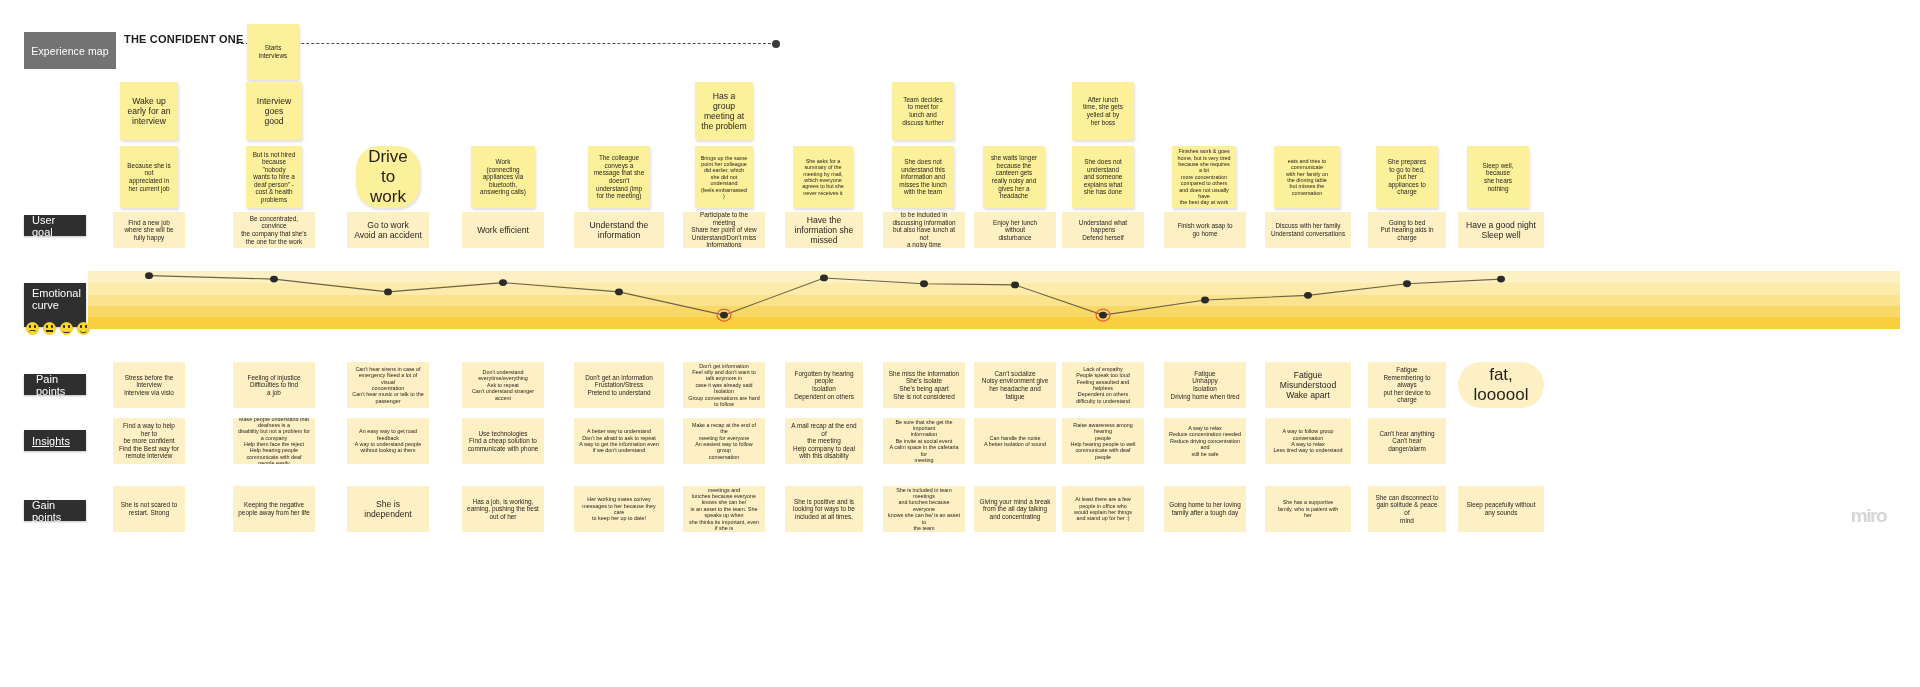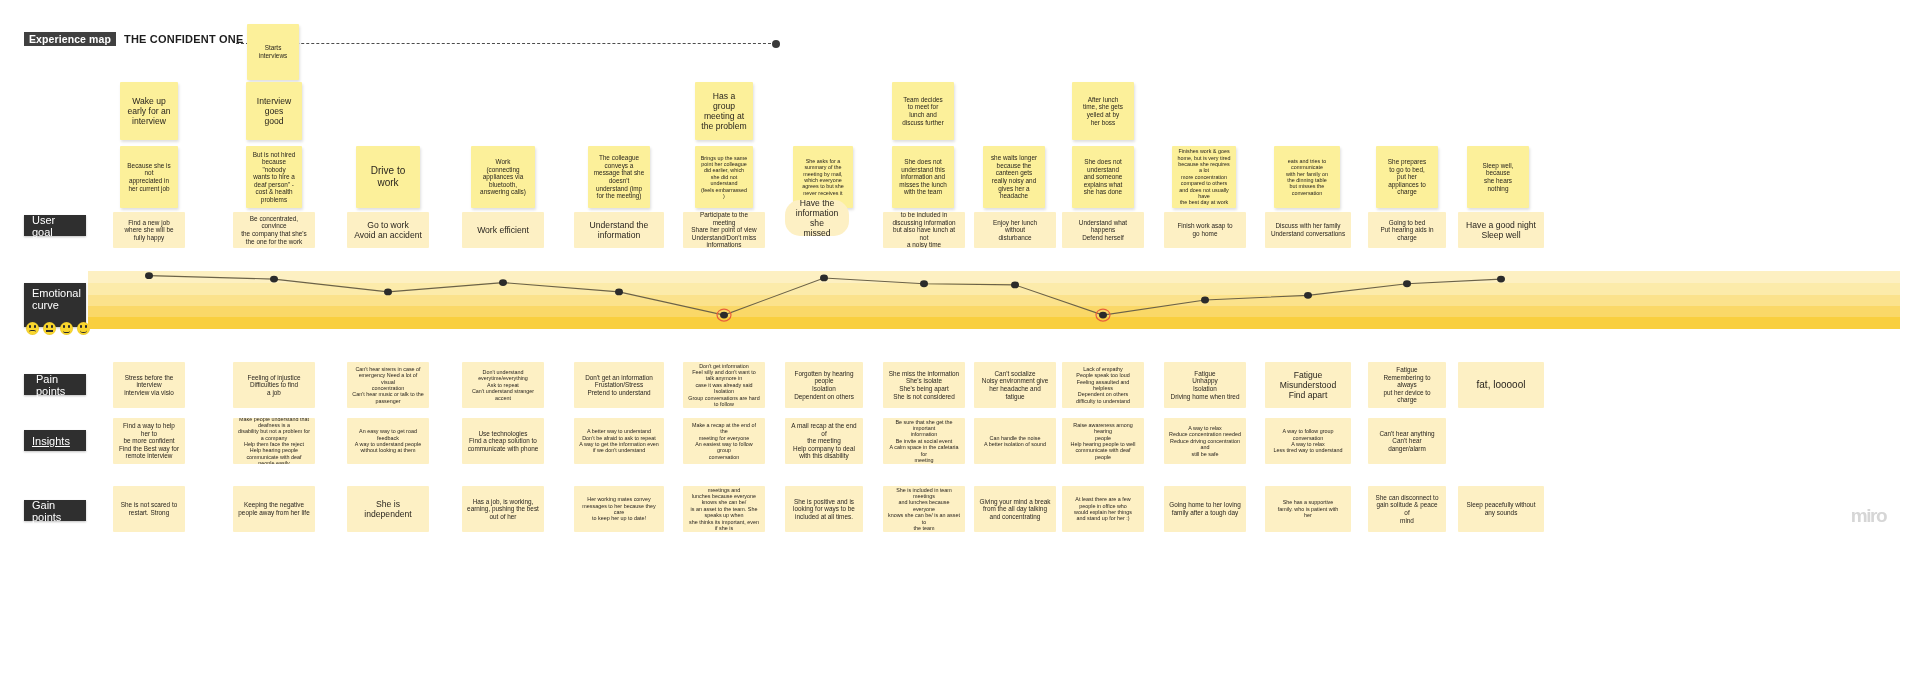--- a/index.html
+++ b/index.html
@@ -11,24 +11,24 @@
     font-family:"Liberation Sans", sans-serif;
     color:#2a2a2a;
     overflow:hidden;
     position:relative;
   }
 
   
   #header { position:absolute; left:0; top:0; width:1920px; height:82px; }
   #title-chip {
     position:absolute; left:24px; top:32px;
-    width:92px; height:14px;
-    background:#404040;
+    width:92px; height:37px;
+    background:#737373;
     color:#ffffff;
-    font-size:10.5px; font-weight:bold;
+    font-size:10.5px; font-weight:normal;
     display:flex; align-items:center; justify-content:center;
     letter-spacing:.1px;
   }
   #persona-label {
     position:absolute; left:124px; top:33px;
     font-size:11px; font-weight:bold; color:#1d1d1d;
     letter-spacing:.2px; white-space:nowrap;
   }
 
   
@@ -66,21 +66,21 @@
     padding:4px 5px;
     line-height:1.18;
     color:#231f1a;
     white-space:pre-line;
     overflow:hidden;
   }
   .note.pale { background:#fdf0c4; box-shadow:none; }
   .note.sm  { font-size:5.4px; }
   .note.md  { font-size:6.4px; }
   .note.lg  { font-size:8.6px; }
-  .note.xl  { font-size:10px; }
+  .note.xl  { font-size:17px;border-radius:23px; }
 
   
   #emo-band { position:absolute; left:88px; top:271px; width:1812px; height:58px; }
   #emo-band .stripe { position:absolute; left:0; width:100%; }
   #emo-band .s1 { top:0;    height:12px; background:#fdf0c2; }
   #emo-band .s2 { top:12px; height:12px; background:#fcebaa; }
   #emo-band .s3 { top:24px; height:11px; background:#fbe28c; }
   #emo-band .s4 { top:35px; height:11px; background:#fad868; }
   #emo-band .s5 { top:46px; height:12px; background:#f9cf3f; }
   #emo-svg { position:absolute; left:0; top:0; width:1812px; height:58px; }
@@ -309,21 +309,21 @@
 lunches because everyone knows she can be/
 is  an asset to the team. She speaks up when
 she thinks its important, even if she is
 repeating, not scared</div>
     <div class="note sm" style="left: 793px; top: 146px; width: 60px; height: 62px;">She asks for a
 summary of the
 meeting by mail,
 which everyone
 agrees to but she
 never receives it</div>
-    <div class="note lg pale" style="left: 785px; top: 200px; width: 64px; height: 36px; border-radius: 15px;">Have the
+    <div class="note lg pale" style="left: 785px; top: 212px; width: 78px; height: 36px;">Have the
 information she
 missed</div>
     <div class="note md pale" style="left: 785px; top: 362px; width: 78px; height: 46px;">Forgotten by hearing
 people
 Isolation
 Dependent on others</div>
     <div class="note md pale" style="left: 785px; top: 418px; width: 78px; height: 46px;">A mail recap at the end of
 the meeting
 Help company to deal
 with this disability</div>
@@ -420,21 +420,21 @@
     <div class="note sm" style="left: 1274px; top: 146px; width: 66px; height: 62px;">eats and tries to
 communicate
 with her family on
 the dinning table
 but misses the
 conversation</div>
     <div class="note md pale" style="left: 1265px; top: 212px; width: 86px; height: 36px;">Discuss with her family
 Understand conversations</div>
     <div class="note lg pale" style="left: 1265px; top: 362px; width: 86px; height: 46px;">Fatigue
 Misunderstood
-Find apart</div>
+Wake apart</div>
     <div class="note sm pale" style="left: 1265px; top: 418px; width: 86px; height: 46px;">A way to follow group conversation
 A way to relax
 Less tired way to understand</div>
     <div class="note sm pale" style="left: 1265px; top: 486px; width: 86px; height: 46px;">She has a supportive
 family. who is patient with
 her</div>
     <div class="note md" style="left: 1376px; top: 146px; width: 62px; height: 62px;">She prepares
 to go to bed,
 put her
 appliances to

